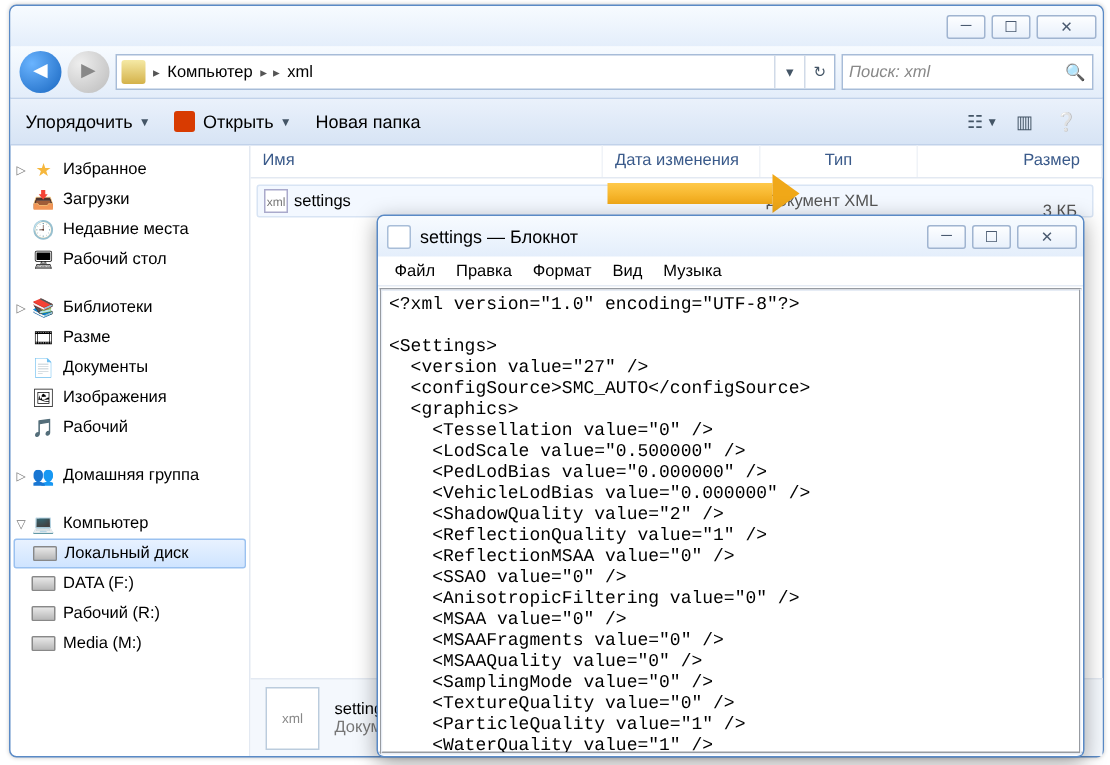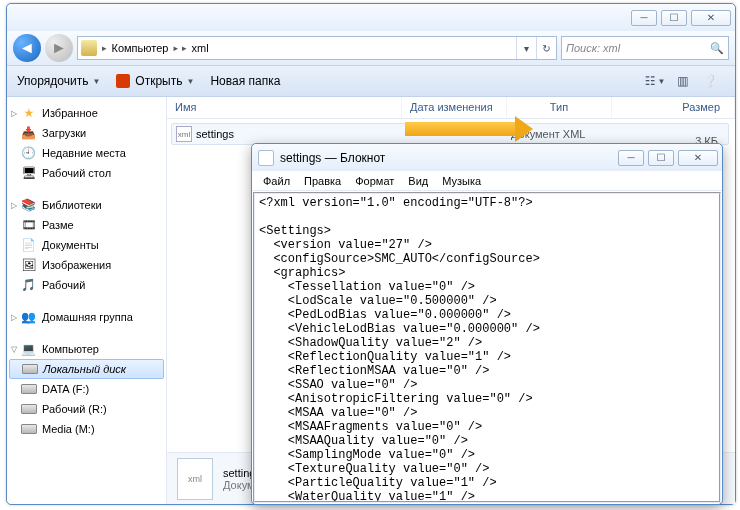--- a/index.html
+++ b/index.html
@@ -25,21 +25,21 @@
 .toolbar { height:32px; background:linear-gradient(#eaf1fb,#d7e4f5); border-top:1px solid #c1d2ea; border-bottom:1px solid #c1d2ea; display:flex; align-items:center; padding:0 10px; font-size:12px; }
 .toolbar .tb { display:flex; align-items:center; margin-right:16px; cursor:default; }
 .toolbar .tb .dd { font-size:8px; margin-left:4px; color:#456; }
 .office-ico { width:14px; height:14px; background:#d83b01; margin-right:5px; border-radius:2px; }
 .toolbar .spacer { flex:1; }
 .toolbar .icobtn { width:28px; height:22px; display:flex; align-items:center; justify-content:center; color:#456; }
 .body { flex:1; display:flex; }
 .nav { width:160px; border-right:1px solid #e3e9f2; overflow:hidden; font-size:11px; padding-top:6px; }
 .nav .item { display:flex; align-items:center; height:20px; padding-left:14px; }
 .nav .item.hdr { font-weight:400; }
-.nav .item.sel { background:linear-gradient(#e8f2ff,#cfe4ff); border:1px solid #9ac1f0; border-radius:2px; margin:0 2px; padding-left:12px;font-style:italic; }
+.nav .item.sel { background:linear-gradient(#e8f2ff,#cfe4ff); border:1px solid #9ac1f0; border-radius:2px; margin:0 2px; padding-left:12px; }
 .nav .item .ico { width:16px; height:16px; margin-right:5px; display:flex; align-items:center; justify-content:center; font-size:12px; }
 .nav .item .exp { width:10px; font-size:8px; color:#777; margin-left:-10px; margin-right:0; }
 .star { color:#f6b73c; }
 .drive { width:16px; height:10px; background:linear-gradient(#e8e8e8,#b8b8b8); border:1px solid #888; border-radius:1px; }
 .main { flex:1; display:flex; flex-direction:column; }
 .cols { height:22px; border-bottom:1px solid #e3e9f2; display:flex; font-size:11px; color:#3a5a8a; }
 .cols div { padding:4px 8px; border-right:1px solid #f0f3f8; }
 .cols .c-name { width:235px; } .cols .c-date { width:105px; } .cols .c-type { width:105px;text-align:center; } .cols .c-size { flex:1; text-align:right; padding-right:14px;}
 .row { height:22px; border:1px solid #d8e4f4; border-radius:2px; margin:4px 6px 0 4px; background:#f3f8ff; display:flex; align-items:center; font-size:11px; }
 .row .r-ico { width:16px; height:16px; margin:0 4px; background:#fff; border:1px solid #aac; display:flex; align-items:center; justify-content:center; font-size:8px; color:#777; }

